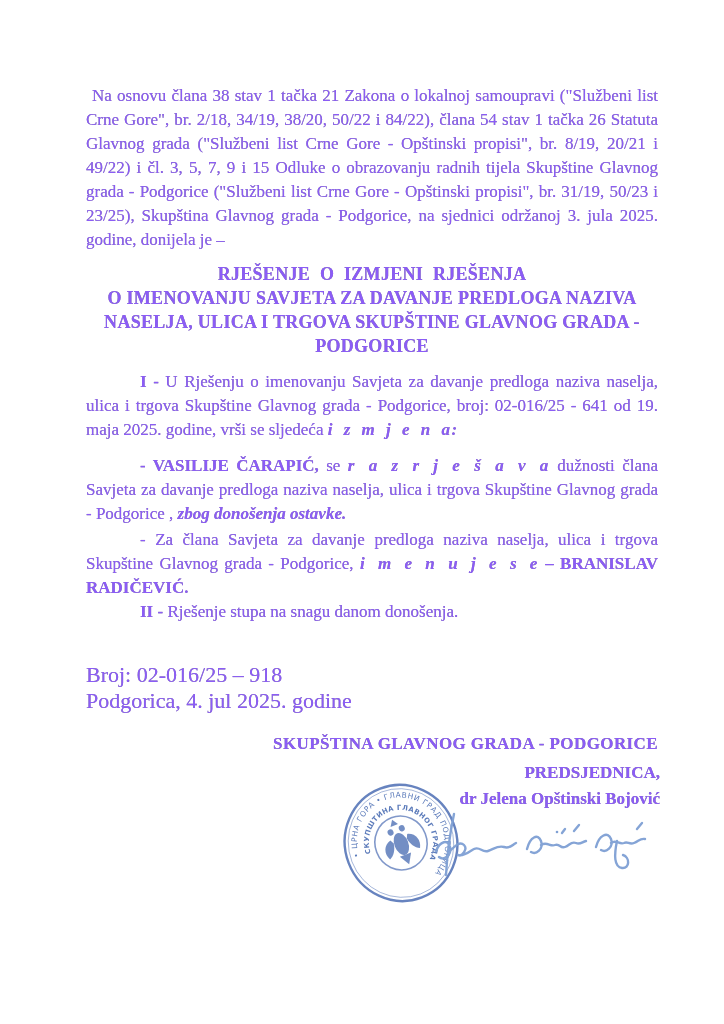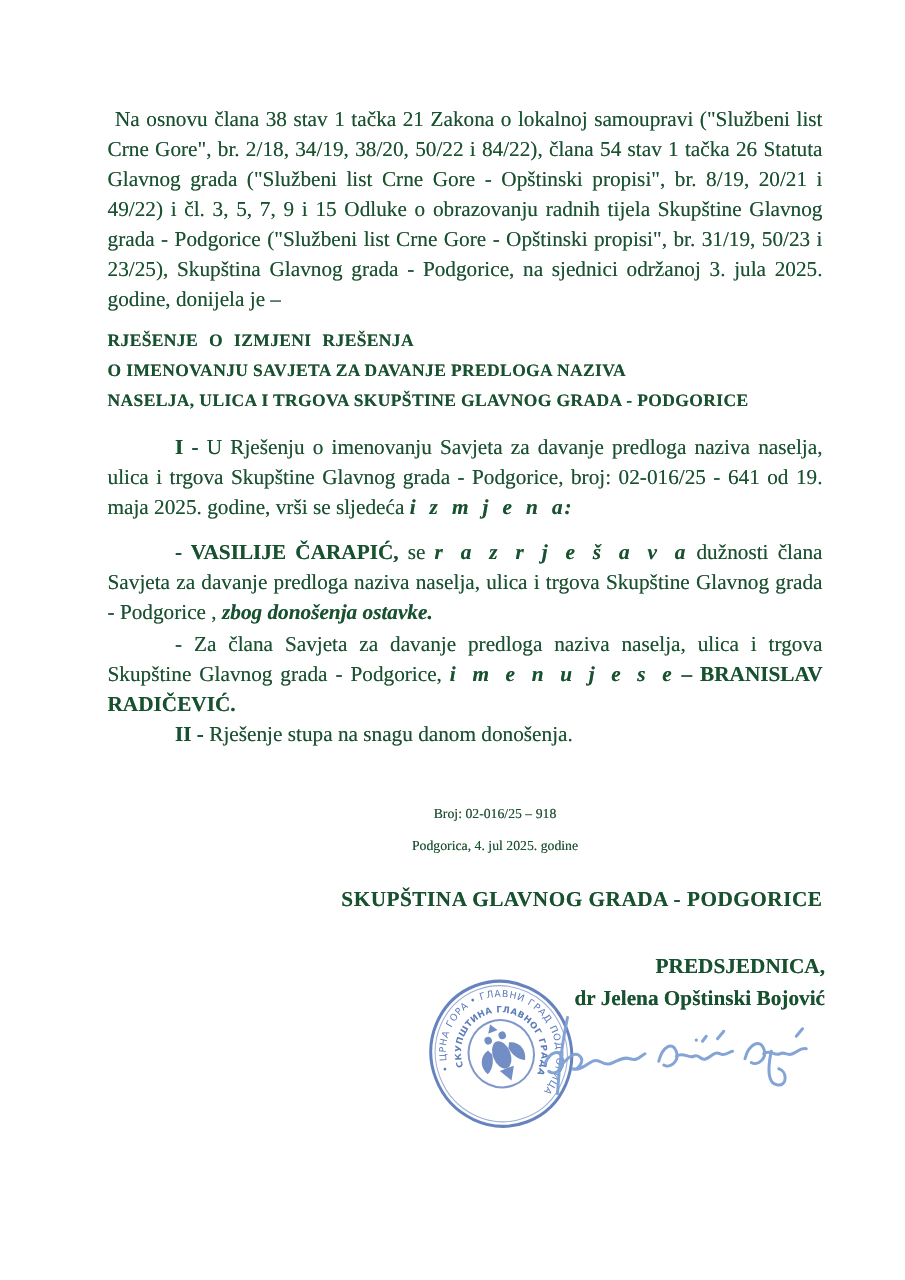--- a/index.html
+++ b/index.html
@@ -4,21 +4,21 @@
 <style>
   * { margin:0; padding:0; box-sizing:border-box; }
   html,body { background:#888; }
   .page {
     position:relative;
     width:724px; height:1024px;
     margin:0 auto;
     background:#ffffff;
     overflow:hidden;
     font-family:"Liberation Serif", serif;
-    color:#14532d;
+    color:#8b5cf6;
     text-decoration:underline;
   }
   .content {
     position:absolute;
     left:86px; top:84px;
     width:572px;
   }
   .para {
     font-size:17px;
     line-height:24px;
@@ -29,39 +29,38 @@
   .indent { text-indent:54px; }
   .small-indent { text-indent:6px; }
   .em-spaced {
     font-weight:bold; font-style:italic;
     letter-spacing:1.5px; word-spacing:4px;
   }
   .bold { font-weight:bold; }
   .bold-italic { font-weight:bold; font-style:italic; }
   .title-block {
     margin-top:10px;
-    text-align:left;
+    text-align:center;
     font-weight:bold;
-    font-size:14px;
+    font-size:18px;
     line-height:24px;
     letter-spacing:0.3px;
     text-shadow:0 0 0.5px rgba(45,45,45,0.6);
   }
   .title-line1 { word-spacing:5px; }
   .p1 { margin-top:12px; }
   .p2 { margin-top:12px; }
   .p3 { margin-top:2px; }
   .p4 { }
   .ref-block {
     margin-top:38px;
-    font-size:11px;
+    font-size:22px;
     line-height:26px;
-    text-align:center;
+    text-align:left;
     text-shadow:0 0 0.45px rgba(45,45,45,0.55);
-    margin-left:48px;
   }
   .issuer-line {
     margin-top:20px;
     text-align:right;
     font-weight:bold;
     font-size:17px;
     letter-spacing:0.4px;
     text-shadow:0 0 0.5px rgba(45,45,45,0.6);
   }
   .signer-block {

